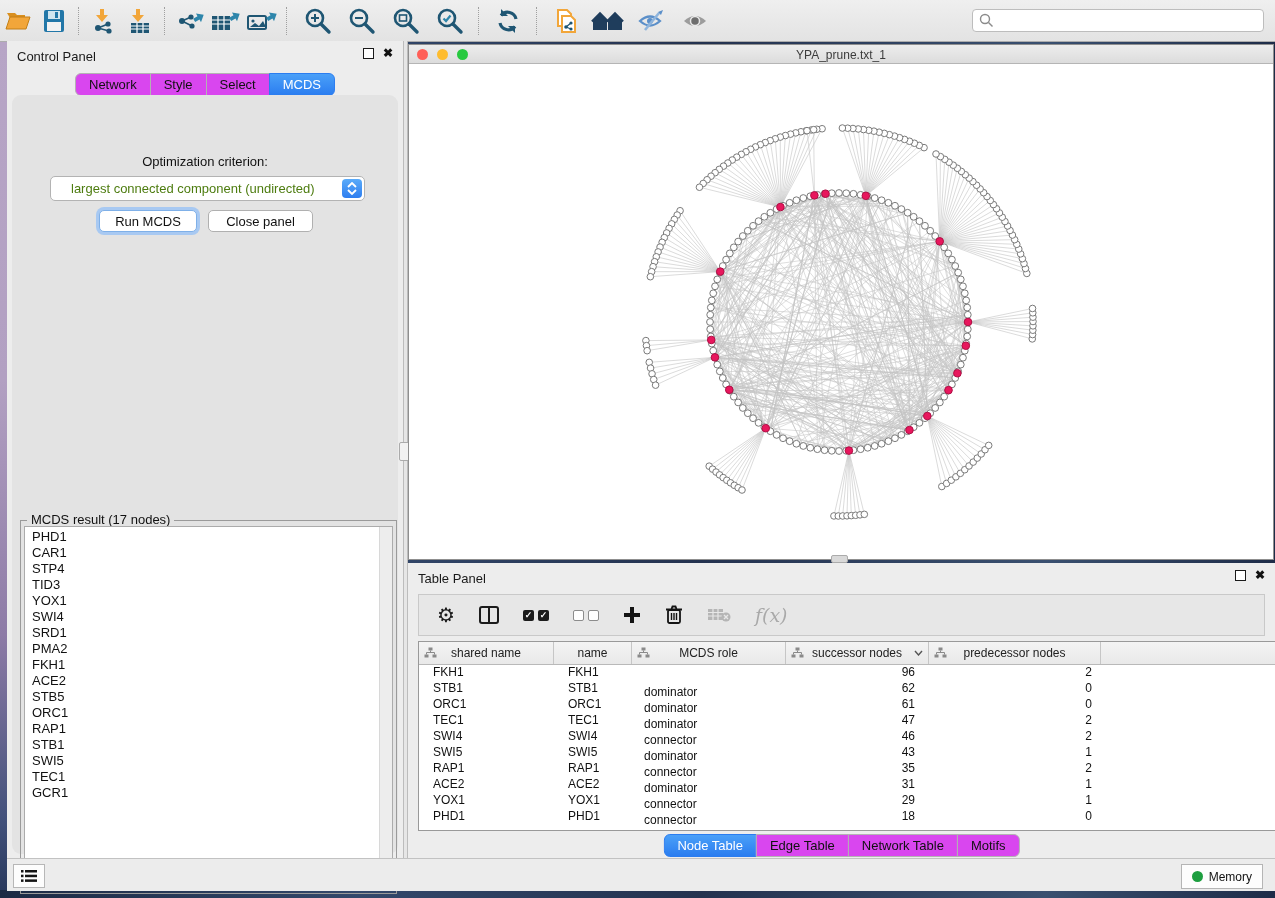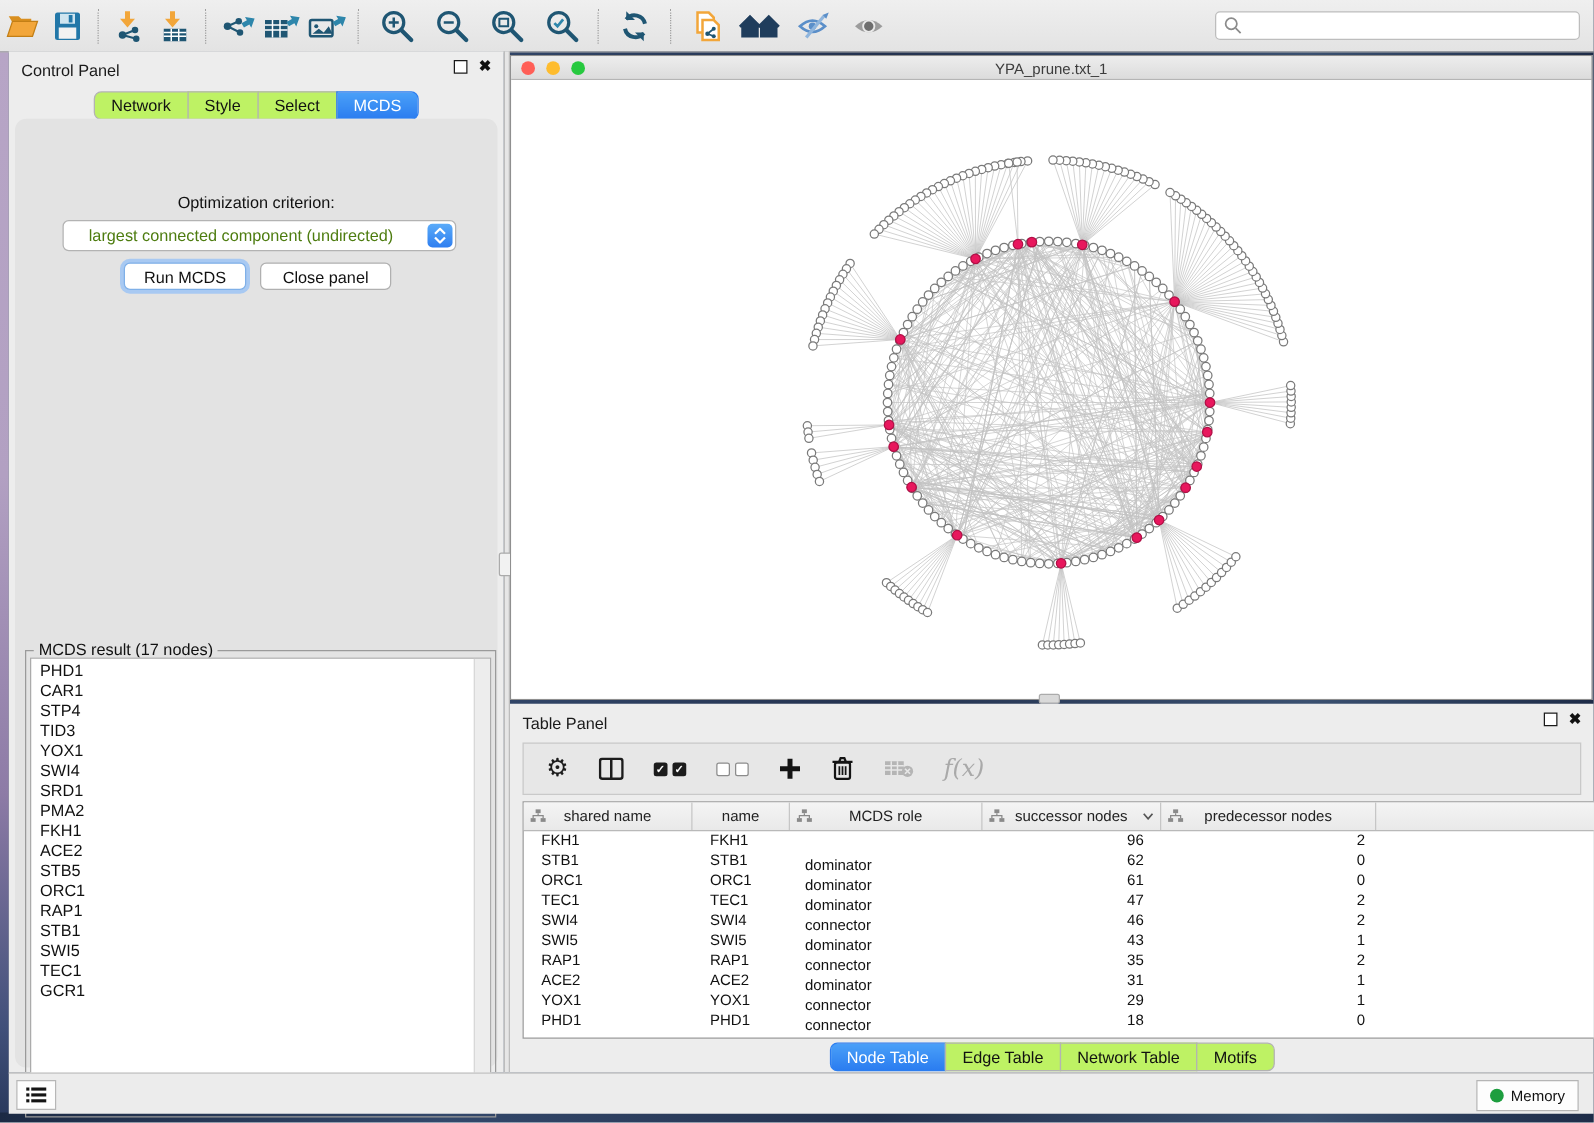--- a/index.html
+++ b/index.html
@@ -22,21 +22,21 @@
     border-radius:4px;padding:0 6px 0 26px;font-size:13px;background:#fff;outline:none;}
   .search-glass{position:absolute;left:7px;top:4px;}
   
   .control-panel{position:absolute;left:7px;top:41px;width:396px;height:817px;background:#ededed;}
   .panel-head{position:absolute;left:0;top:0;width:100%;height:26px;}
   .panel-title{position:absolute;left:10px;top:8px;font-size:13px;color:#1a1a1a;}
   .panel-btns{position:absolute;right:10px;top:7px;display:flex;gap:9px;align-items:center;}
   .float-ico{width:9px;height:9px;border:1.5px solid #1a1a1a;display:inline-block;background:#fff;}
   .close-ico{font-size:12px;font-weight:bold;color:#111;line-height:11px;}
   .seg{display:flex;}
-  .seg-item{border:1px solid #b3b3b3;background:#bef264;color:#111;font-size:13px;
+  .seg-item{border:1px solid #b3b3b3;background:#d946ef;color:#111;font-size:13px;
     padding:3px 13px;margin-left:-1px;white-space:nowrap;}
   .seg-item:first-child{border-radius:6px 0 0 6px;margin-left:0;}
   .seg-item:last-child{border-radius:0 6px 6px 0;}
   .seg-item.active{background:linear-gradient(#4aa0f8,#2b7df0);border-color:#2b7df0;color:#fff;}
   .cp-tabs{position:absolute;left:50%;transform:translateX(-50%);top:32px;}
   .cp-inner{position:absolute;left:5px;top:54px;width:386px;height:759px;background:#e3e3e3;border-radius:9px;}
   .opt-label{position:absolute;left:0;top:59px;width:100%;text-align:center;font-size:13px;color:#111;}
   .dropdown{position:absolute;left:38px;top:81px;width:313px;height:23px;background:#fff;
     border:1px solid #b3b3b3;border-radius:5px;display:flex;align-items:center;}
   .dropdown .dd-text{flex:1;font-size:13px;color:#4d7c0f;padding-left:20px;white-space:nowrap;overflow:hidden;}

